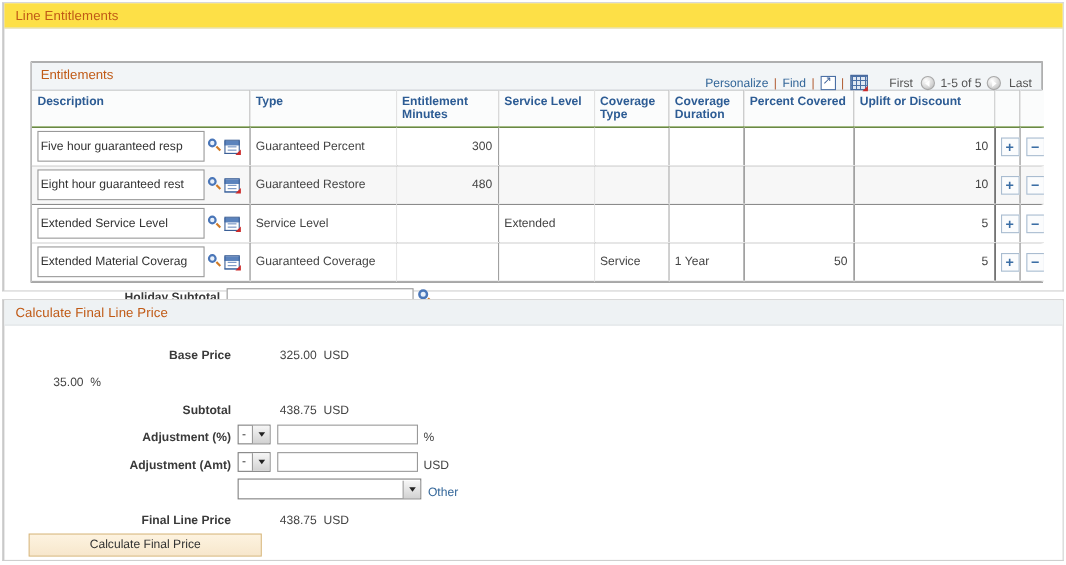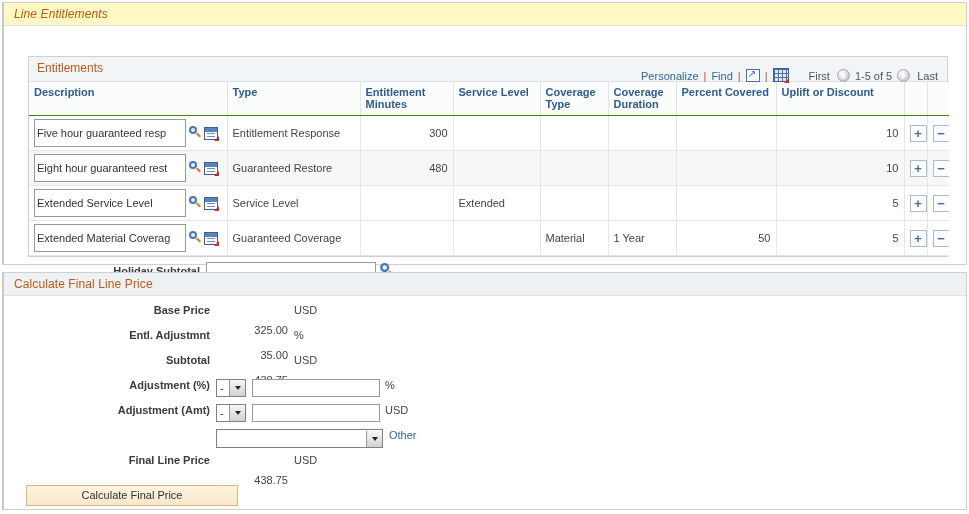--- a/index.html
+++ b/index.html
@@ -49,23 +49,22 @@
   .outer-frame {
     position: absolute;
     left: 2px; top: 2px;
     width: 965px; height: 263px;
     border: 1px solid #cfcfcf;
     border-left: 2px solid #c9c9c9;
     box-sizing: border-box;
     background: #ffffff;
   }
   .outer-frame .groupbox-header {
-    background: #fef9c3;
+    background: #fde047;
     border-bottom: 1px solid #dfe3e6;
-    font-style: italic;
   }
 
   
   .grid-panel {
     position: absolute;
     left: 24px;
     top: 30px;
     width: 920px;
     border: 1px solid #cfcfcf;
     box-sizing: border-box;
@@ -346,21 +345,21 @@
   .calc-frame .groupbox-header {
     background: #eef2f4;
     border-bottom: 1px solid #dfe3e6;
     height: 23px;
     line-height: 23px;
   }
   .calc-body { position: relative; padding-top: 8px; }
 
   .frow {
     display: flex;
-    align-items: flex-start;
+    align-items: flex-end;
     height: 25px;
     padding-left: 0px;
   }
   .flabel {
     width: 212px;
     text-align: right;
     padding-right: 6px;
     font-weight: bold;
     color: #3a3a3a;
     font-size: 11px;
@@ -524,21 +523,21 @@
           <tbody>
 
             <tr class="odd">
               <td class="desc-cell">
                 <span class="desc-wrap">
                   <input class="txt" type="text" value="Five hour guaranteed resp" style="">
                   <span class="icon-lookup"></span>
                   <span class="icon-related"></span>
                 </span>
               </td>
-              <td>Entitlement Response</td>
+              <td>Guaranteed Percent</td>
               <td class="num">300</td>
               <td></td>
               <td></td>
               <td></td>
               <td class="num"></td>
               <td class="num">10</td>
               <td class="btn-cell">
                 <span class="rowbtn">+</span>
               </td>
               <td class="btn-cell last-c">
@@ -597,21 +596,21 @@
               <td class="desc-cell">
                 <span class="desc-wrap">
                   <input class="txt" type="text" value="Extended Material Coverag" style="">
                   <span class="icon-lookup"></span>
                   <span class="icon-related"></span>
                 </span>
               </td>
               <td>Guaranteed Coverage</td>
               <td class="num"></td>
               <td></td>
-              <td>Material</td>
+              <td>Service</td>
               <td>1 Year</td>
               <td class="num">50</td>
               <td class="num">5</td>
               <td class="btn-cell">
                 <span class="rowbtn">+</span>
               </td>
               <td class="btn-cell last-c">
                 <span class="rowbtn">−</span>
               </td>
             </tr>
@@ -636,21 +635,20 @@
 
     <div class="calc-body">
 
       <div class="frow">
         <span class="flabel">Base Price</span>
         <span class="fvalue">325.00</span>
         <span class="funit">USD</span>
       </div>
 
       <div class="frow">
-        <span class="flabel">Entl. Adjustmnt</span>
         <span class="fvalue">35.00</span>
         <span class="funit">%</span>
       </div>
 
       <div class="frow">
         <span class="flabel">Subtotal</span>
         <span class="fvalue">438.75</span>
         <span class="funit">USD</span>
       </div>
 

